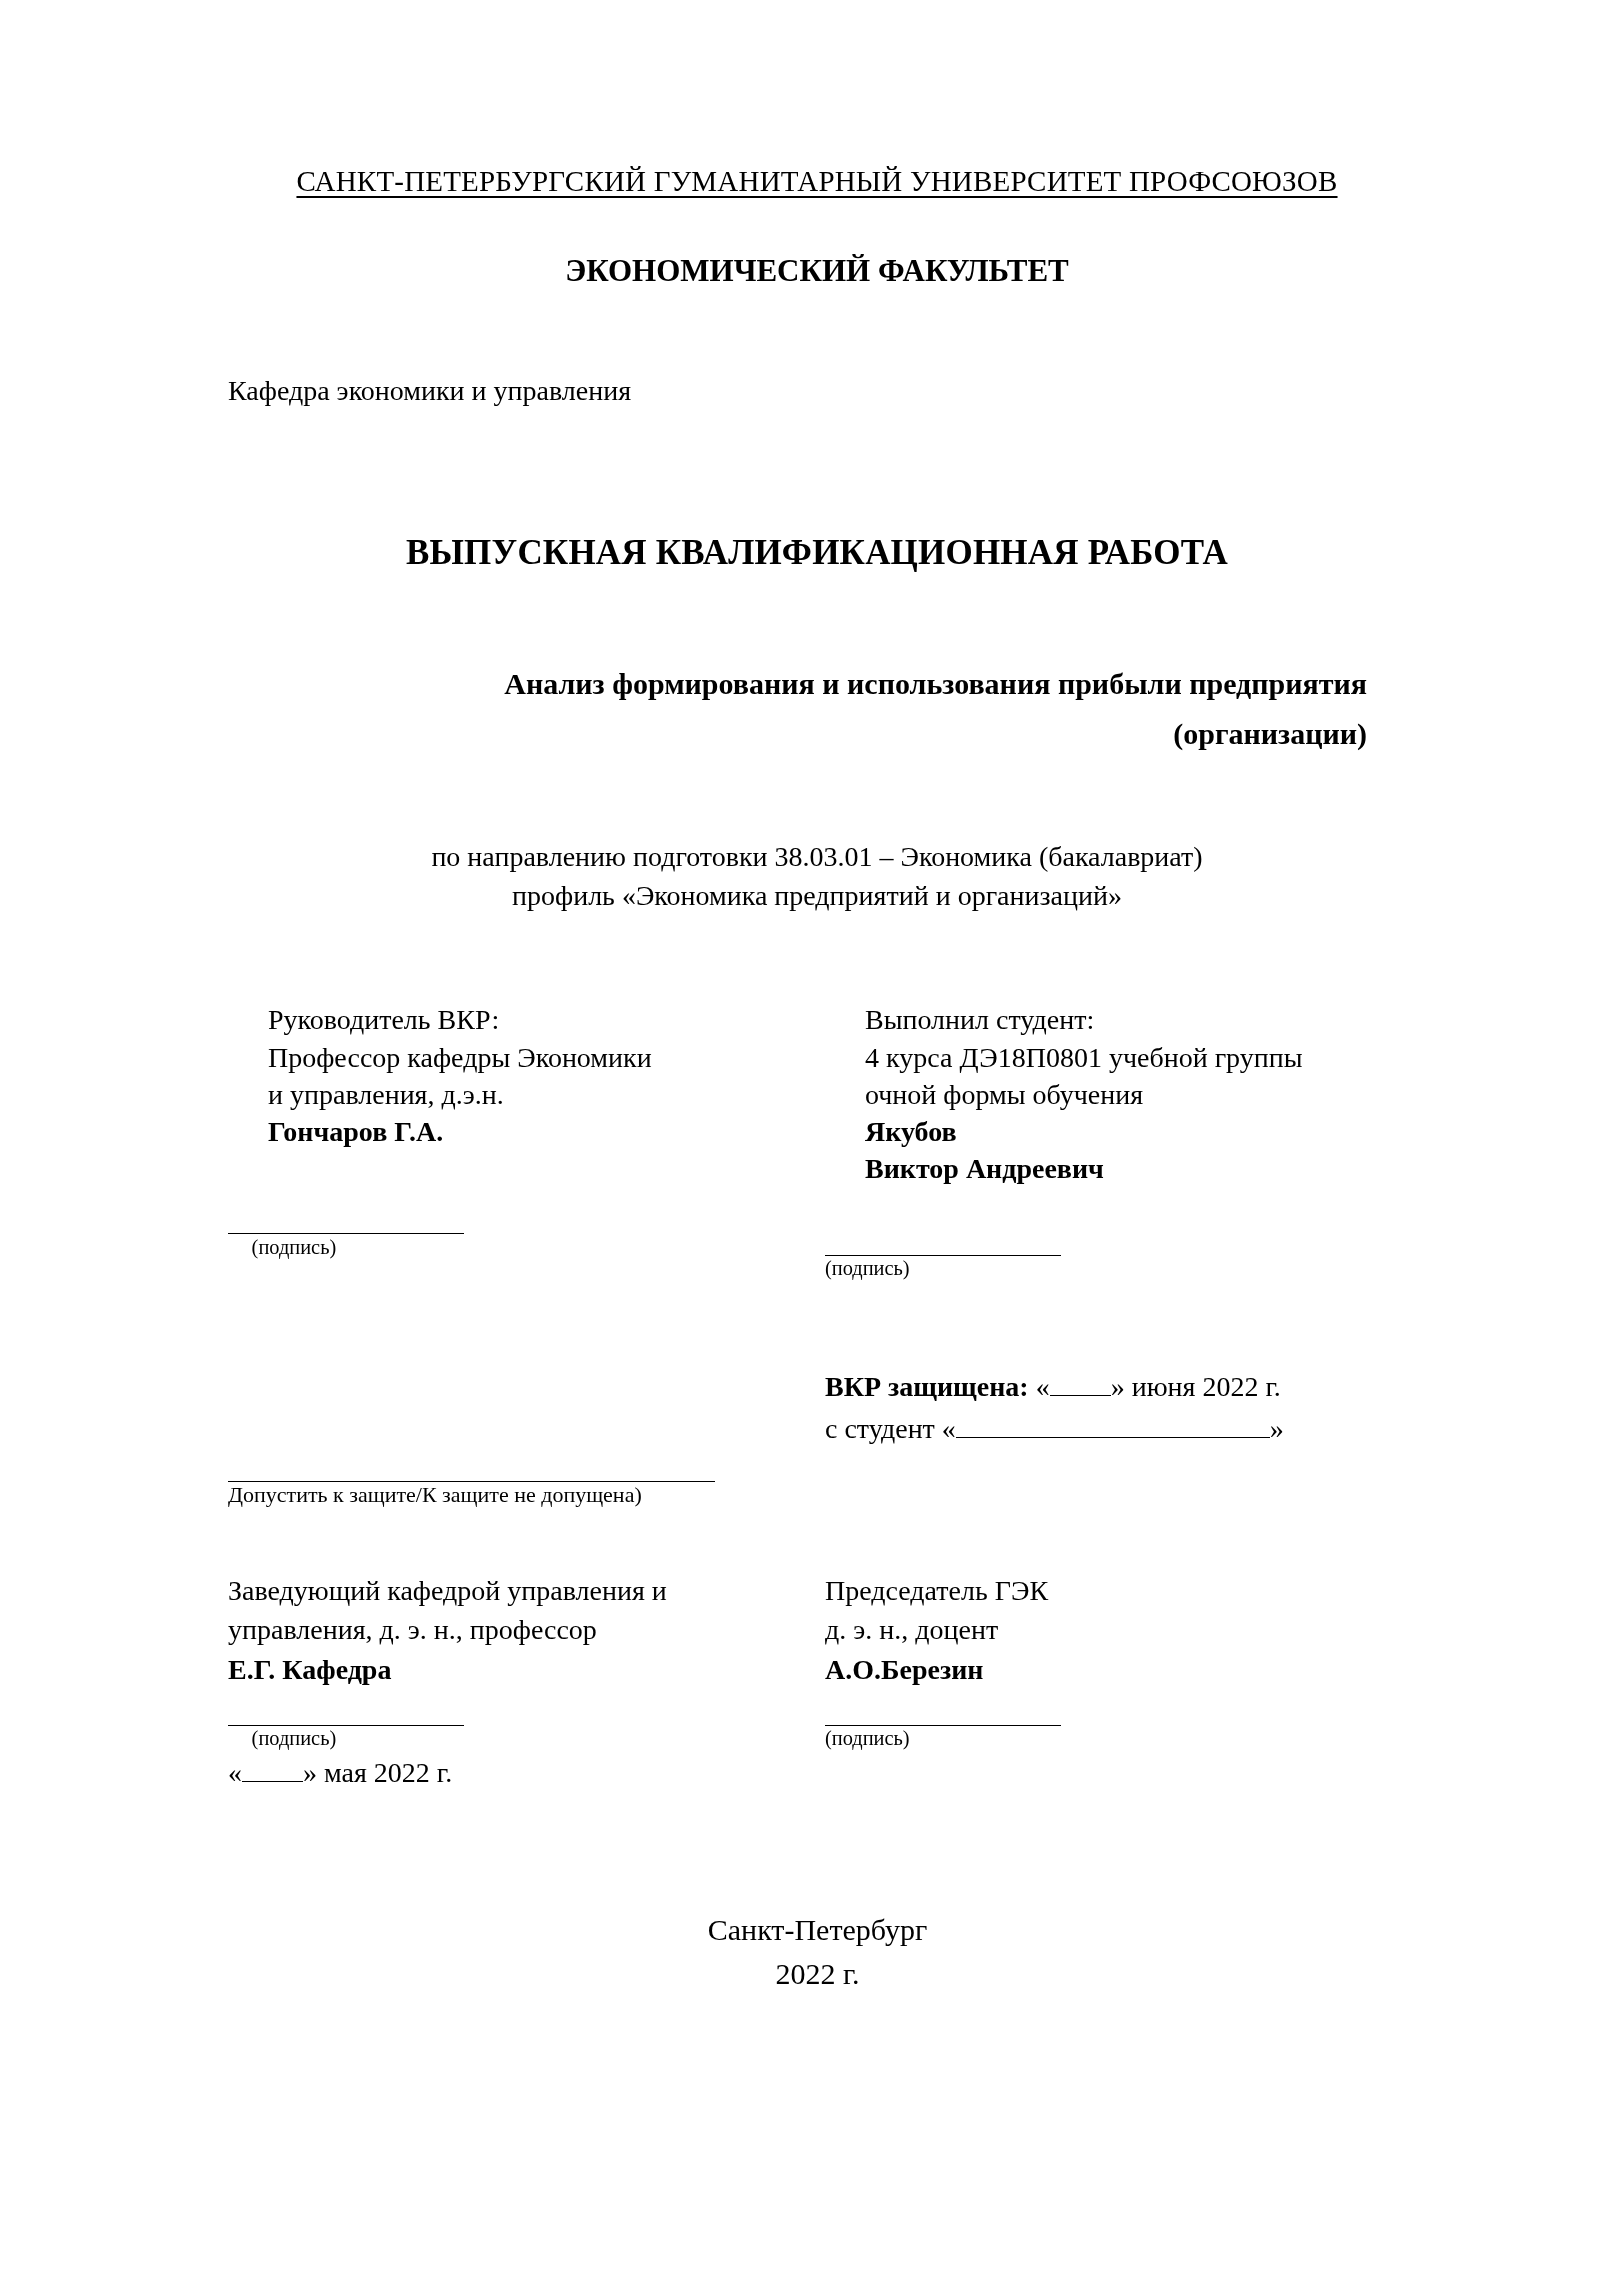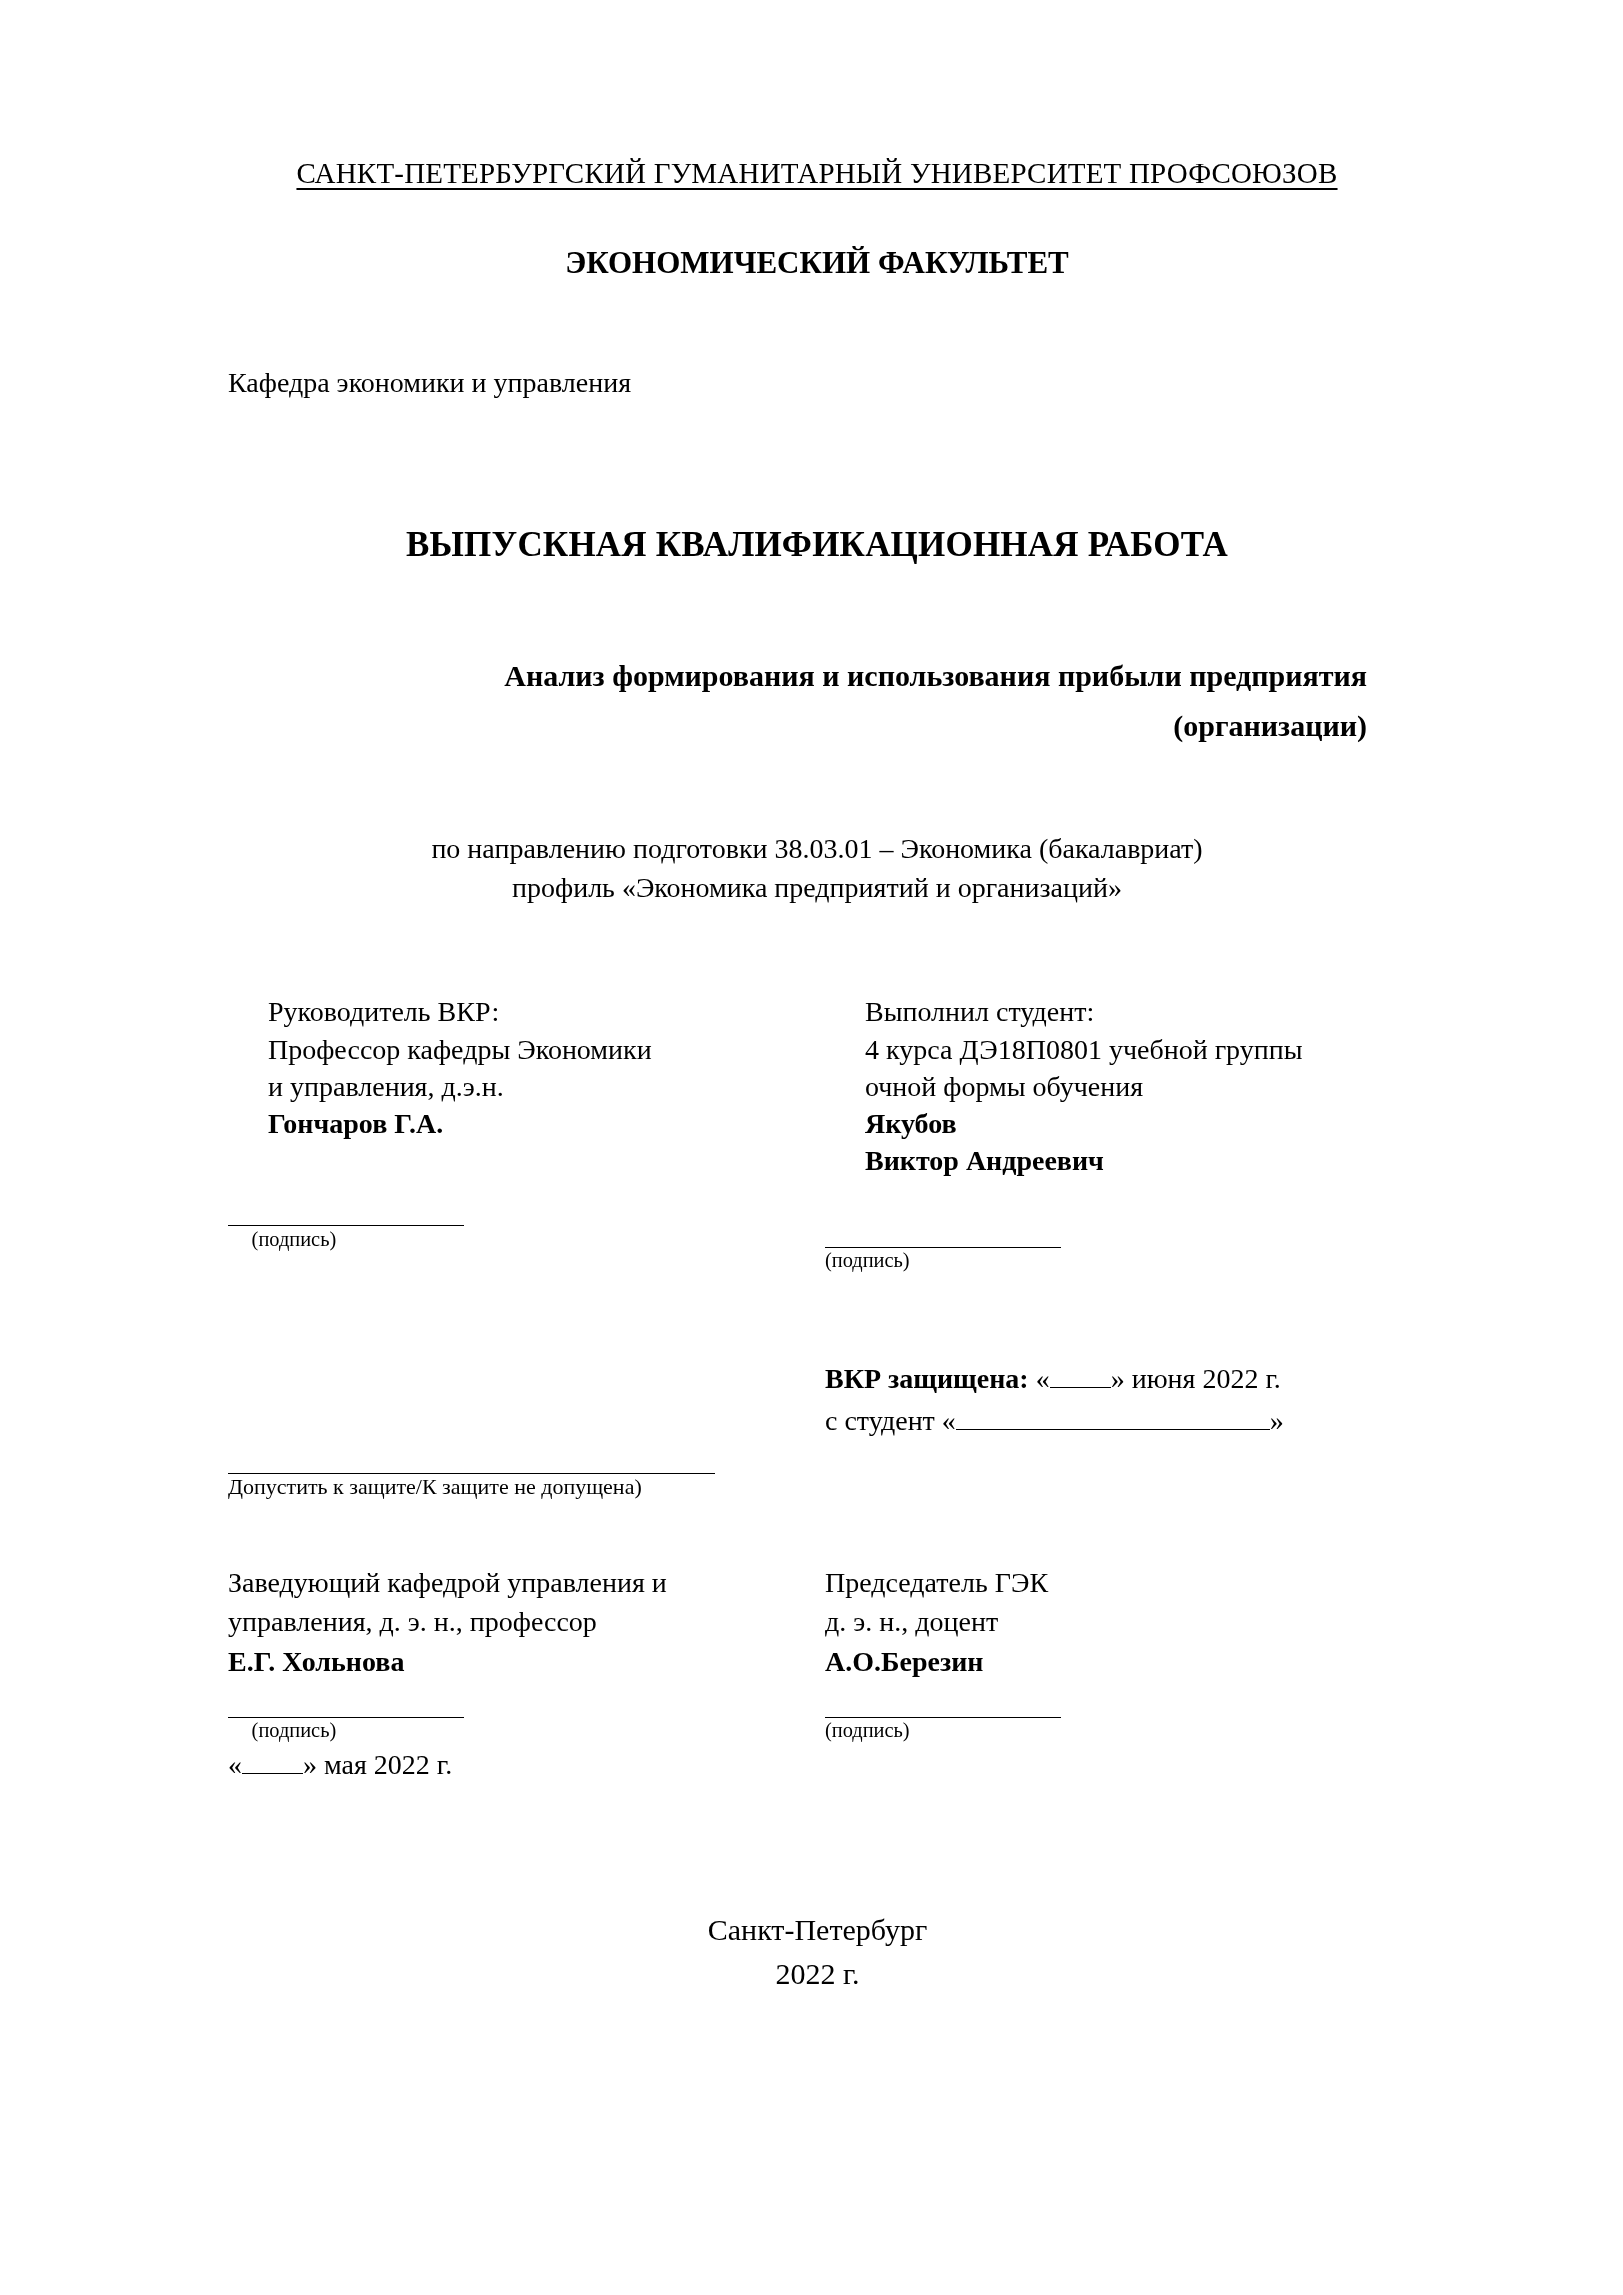--- a/index.html
+++ b/index.html
@@ -19,21 +19,21 @@
     position: absolute;
     left: 0; top: 0;
     width: 1623px;
     height: 2295px;
     padding: 0;
     box-sizing: border-box;
   }
   .content {
     position: absolute;
     left: 228px;
-    top: 157px;
+    top: 165px;
     width: 1178px;
   }
 
   
   .univ {
     text-align: center;
     font-size: 29px;
     letter-spacing: 0.2px;
     margin: 0 0 55px 0;
   }
@@ -224,21 +224,21 @@
         <div class="defended">
           <span>с студент «</span><span class="ul-long"></span><span>»</span>
         </div>
       </div>
     </div>
 
     <div class="cols" style="margin-top:63px;">
       <div class="col-left">
         <div class="chair">Заведующий кафедрой управления и</div>
         <div class="chair">управления,  д. э. н., профессор</div>
-        <div class="chair bold">Е.Г. Хольнова</div>
+        <div class="chair bold">Е.Г. Кафедра</div>
         <div class="sig-rule"></div>
         <div class="sig-label">(подпись)</div>
         <div class="date-line">
           <span>«</span><span class="ul-short"></span><span>» мая 2022 г.</span>
         </div>
       </div>
 
       <div class="col-right">
         <div class="chair-right">Председатель ГЭК</div>
         <div class="chair-right">д. э. н., доцент</div>

